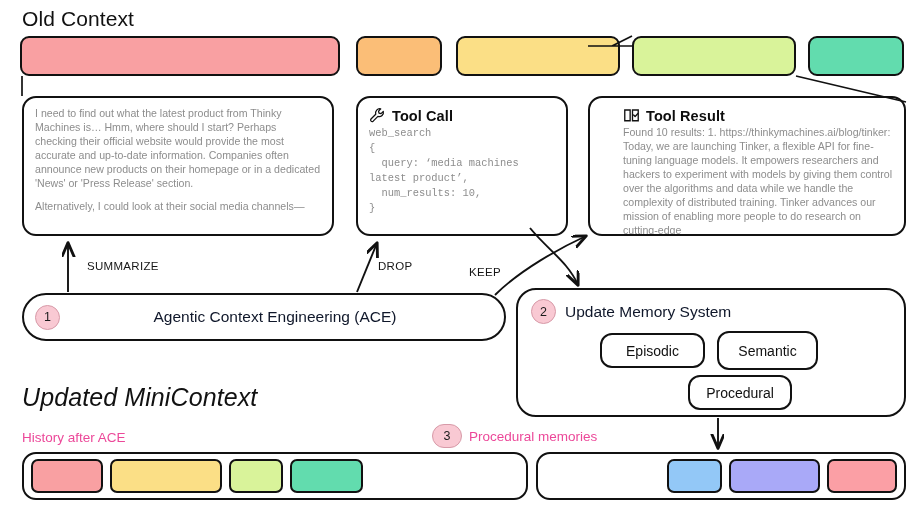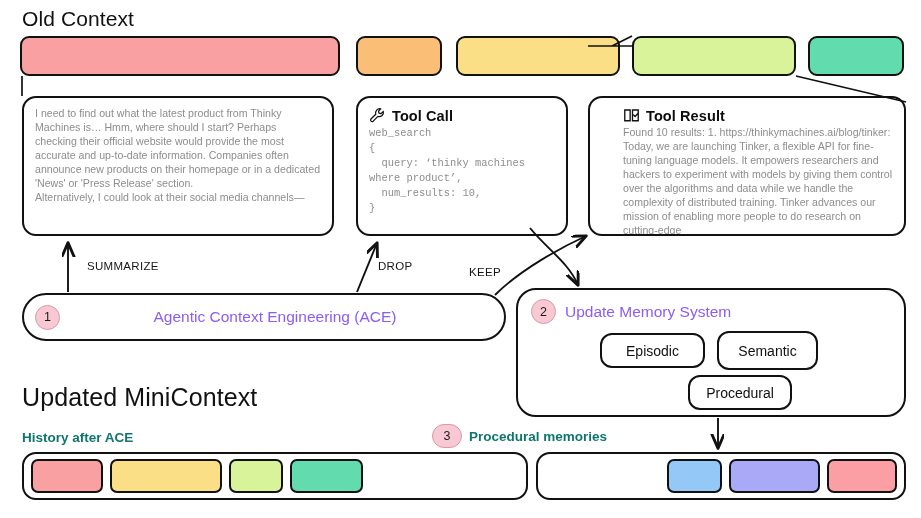--- a/index.html
+++ b/index.html
@@ -16,22 +16,22 @@
   
   .section-title {
     font-size: 21px;
     color: #111111;
     letter-spacing: 0.1px;
     font-weight: 400;
   }
   .section-title.big { font-size: 25px; }
   .sub-label {
     font-size: 13.5px;
-    color: #0f766e;
-    font-weight: 700;
+    color: #ec4899;
+    font-weight: 400;
   }
 
   
   .chip {
     border: 2px solid #111111;
     border-radius: 9px;
   }
   .chip.small { border-radius: 7px; border-width: 2px; }
 
   
@@ -59,33 +59,33 @@
     font-size: 10.6px;
     line-height: 1.32;
     color: #8d8d8d;
   }
   .card-body.mono {
     font-family: "Liberation Mono", "DejaVu Sans Mono", monospace;
     font-size: 10.4px;
     line-height: 1.45;
     white-space: pre-wrap;
   }
-  .card-body p + p { }
+  .card-body p + p { margin-top: 9px; }
 
   
   .pill {
     border: 2.2px solid #111111;
     border-radius: 26px;
     background: #ffffff;
     display: flex;
     align-items: center;
   }
   .pill-label {
     font-size: 15.5px;
-    color: #8b5cf6;
+    color: #0f172a;
   }
   .step-badge {
     width: 25px; height: 25px;
     border-radius: 50%;
     background: #f9c9d3;
     border: 1.4px solid #d79aa8;
     color: #1b1b1b;
     font-size: 12.5px;
     display: flex; align-items: center; justify-content: center;
     flex: 0 0 auto;
@@ -150,21 +150,21 @@
 
   <div class="abs card" id="card-toolcall" style="left:356px; top:96px; width:212px; height:140px;">
     <div class="card-head">
       <svg class="card-icon" viewBox="0 0 24 24">
         <path d="M16.6 2.6a6 6 0 0 0-7.1 7.6L2.8 16.9a2.2 2.2 0 0 0 3.1 3.1l6.7-6.7a6 6 0 0 0 7.6-7.1l-3.2 3.2-2.9-.6-.6-2.9z" fill="none" stroke="#111" stroke-width="1.8" stroke-linejoin="round"></path>
       </svg>
       <span class="card-title">Tool Call</span>
     </div>
     <div class="card-body mono">web_search
 {
-  query: ‘thinky machines where product’,
+  query: ‘media machines latest product’,
   num_results: 10,
 }</div>
   </div>
 
   <div class="abs card" id="card-toolresult" style="left:588px; top:96px; width:318px; height:140px;padding-left:33px;">
     <div class="card-head">
       <svg class="card-icon" viewBox="0 0 24 24">
         <path d="M2.5 4.2h7.6v15.2H2.5z" fill="none" stroke="#111" stroke-width="1.9"></path>
         <path d="M13.4 4.2h8.1v15.2h-8.1z" fill="none" stroke="#111" stroke-width="1.9"></path>
         <path d="M15.0 11.3l2.1 2.2 4.0-4.3" fill="none" stroke="#111" stroke-width="1.9" stroke-linecap="round" stroke-linejoin="round"></path>
@@ -195,21 +195,21 @@
         <span>Episodic</span>
       </div>
       <div class="abs mem-chip" style="left: 717px; top: 331px; width: 101px; height: 39px;">
         <span>Semantic</span>
       </div>
       <div class="abs mem-chip" style="left: 688px; top: 375px; width: 104px; height: 35px;">
         <span>Procedural</span>
       </div>
     </div>
 
-  <div class="abs section-title big" style="left:22px; top:383px;">Updated MiniContext</div>
+  <div class="abs section-title big" style="left:22px; top:383px;font-style:italic;">Updated MiniContext</div>
 
   <div class="abs sub-label" style="left:22px; top:430px;">History after ACE</div>
 
   <div class="abs" style="left:432px; top:424px; display:flex; align-items:center; gap:7px;">
     <div class="step-badge" style="width:30px;height:24px;border-radius:13px;">3</div>
     <div class="sub-label">Procedural memories</div>
   </div>
 
   <div class="abs track" id="track-history" style="left:22px; top:452px; width:506px; height:48px;">
       <div class="chip small" style="width: 72px; height: 34px; background: rgb(249, 160, 162); flex: 0 0 auto;"></div>

